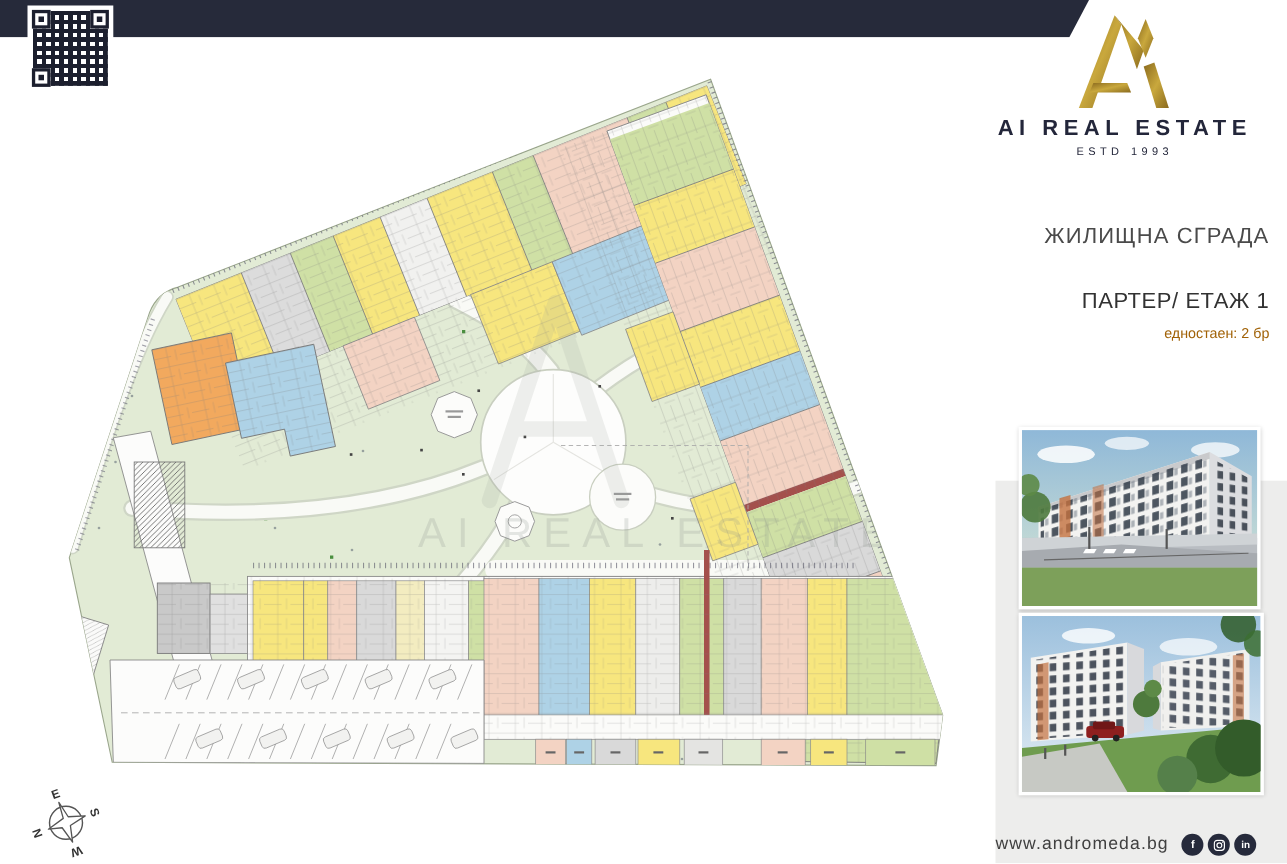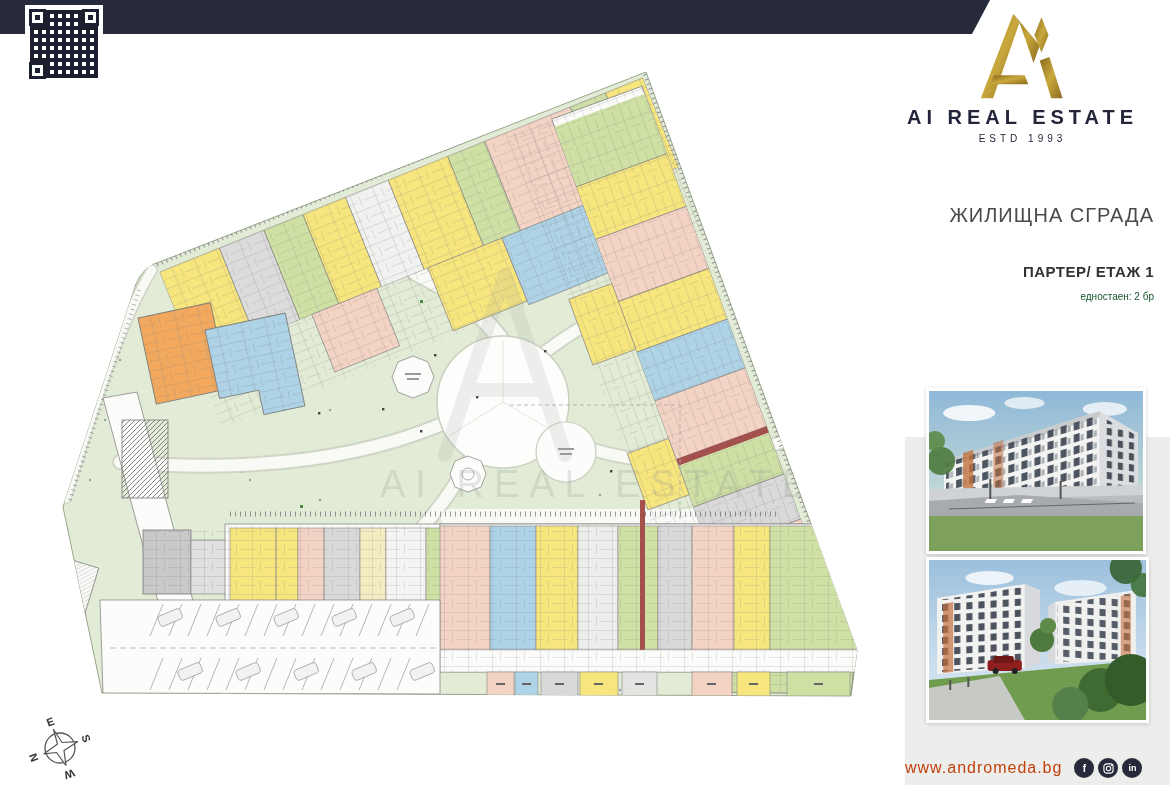--- a/index.html
+++ b/index.html
@@ -22,33 +22,33 @@
 
   
   .logo{position:absolute;left:900px;top:10px;width:245px;text-align:center;}
   .logo .mark{display:block;margin:0 auto;}
   .brand-name{margin-top:4px;font-size:20px;font-weight:bold;letter-spacing:5px;color:#23263a;white-space:nowrap;}
   .brand-estd{margin-top:4px;font-size:10px;font-weight:normal;letter-spacing:4px;color:#23263a;}
 
   
   .info{position:absolute;left:926px;top:204px;width:228px;text-align:right;}
   .info-title{font-size:20px;letter-spacing:1px;color:#4a4a4a;margin-bottom:36px;white-space:nowrap;}
-  .info-floor{font-size:15px;font-weight:bold;color:#323232;letter-spacing:.5px;margin-bottom:8px;}
-  .info-stat{font-size:10px;color:#14532d;line-height:17px;}
+  .info-floor{font-size:20px;font-weight:normal;color:#323232;letter-spacing:.5px;margin-bottom:8px;}
+  .info-stat{font-size:13px;color:#a16207;line-height:17px;}
 
   
   .gray-panel{position:absolute;left:905px;top:437px;width:265px;height:348px;background:#ededec;}
   .photo{position:absolute;background:#fff;padding:3px;box-shadow:0 1px 4px rgba(0,0,0,.18);}
   .photo-1{left:926px;top:388px;width:214px;height:160px;}
   .photo-2{left:926px;top:557px;width:217px;height:160px;}
   .photo svg{display:block;width:100%;height:100%;}
 
   
   .footer-row{position:absolute;left:905px;top:758px;width:250px;display:flex;align-items:center;}
-  .website{font-size:16px;letter-spacing:1px;color:#c2410c;flex:0 0 auto;cursor:pointer;}
+  .website{font-size:16px;letter-spacing:1px;color:#404040;flex:0 0 auto;cursor:pointer;}
   .socials{display:flex;gap:4px;margin-left:12px;}
   .soc{width:20px;height:20px;border-radius:50%;background:#262a3b;color:#fff;display:flex;
        align-items:center;justify-content:center;font-size:10px;font-weight:bold;cursor:pointer;}
   .soc svg{display:block}
 
   
   .plan{position:absolute;left:0;top:0;}
 </style>
 </head>
 <body>

